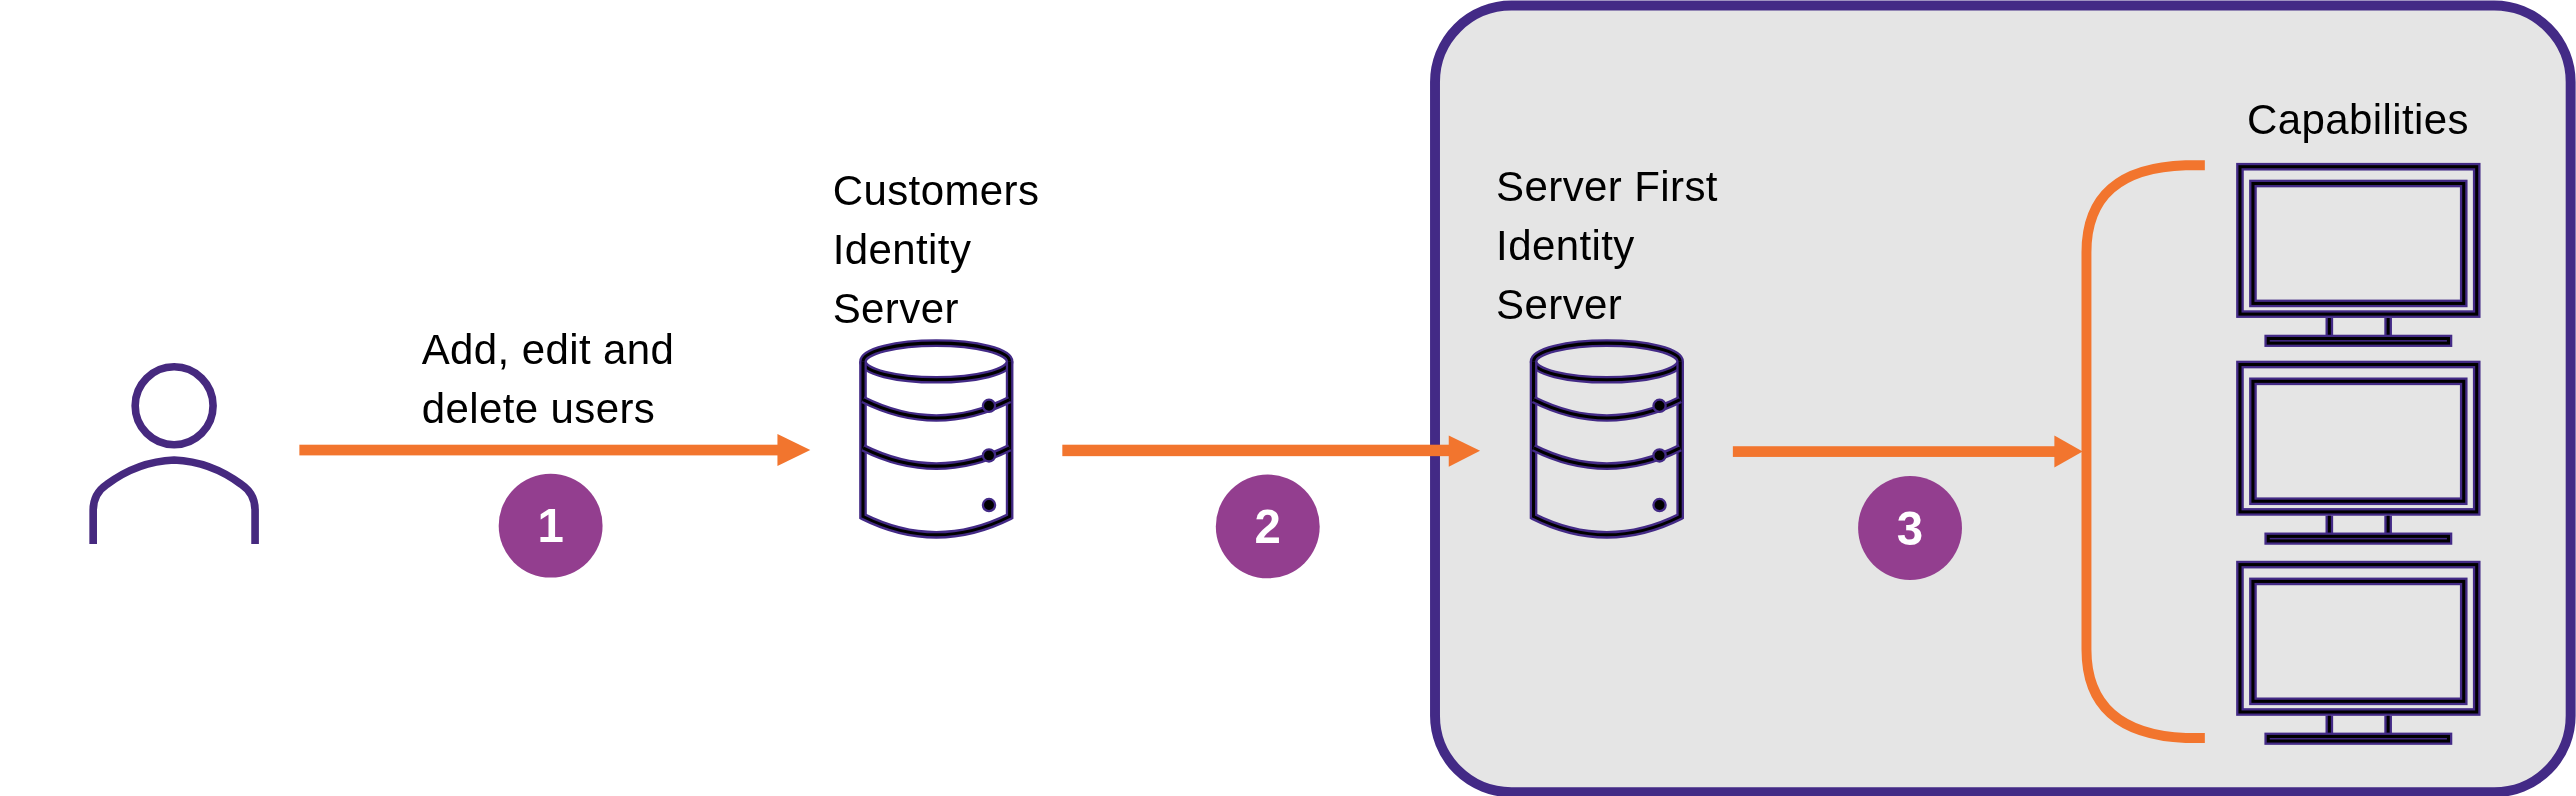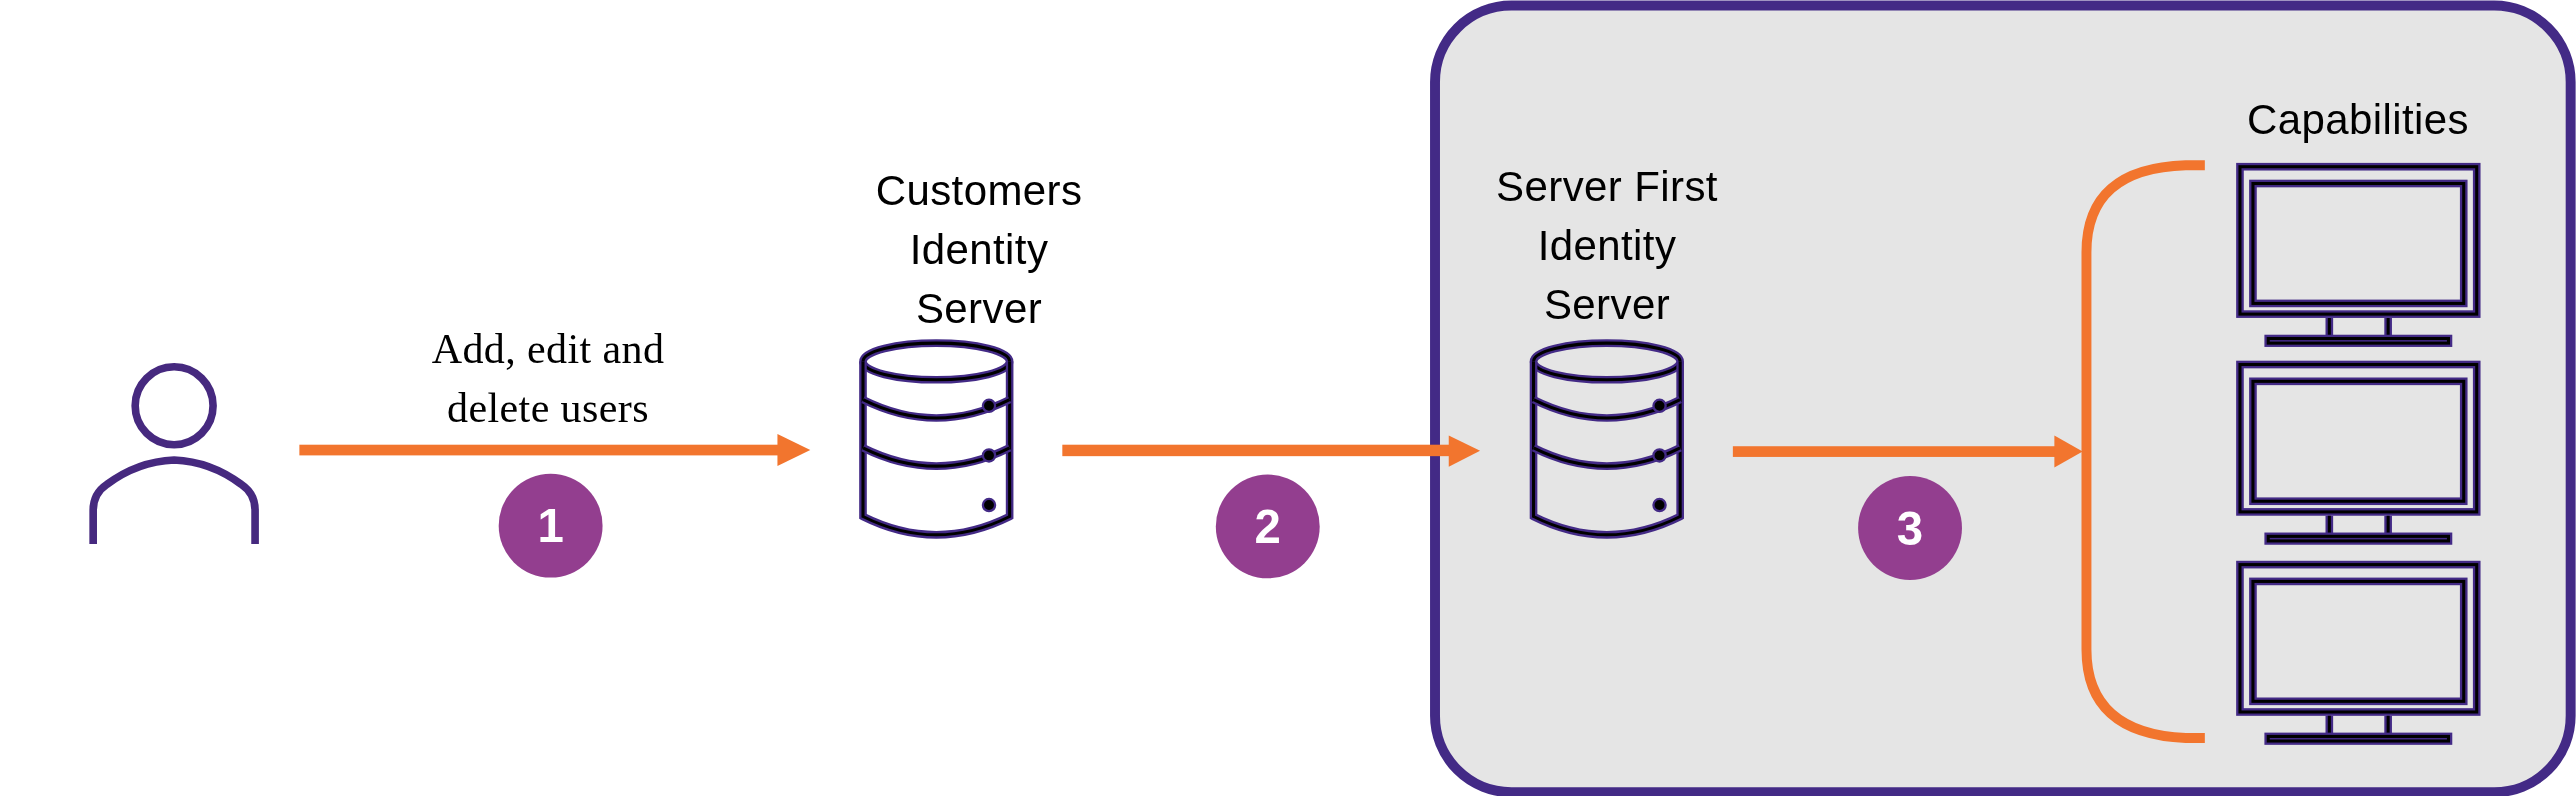--- a/index.html
+++ b/index.html
@@ -8,21 +8,20 @@
     width: 2576px;
     height: 797px;
     overflow: hidden;
     background: #ffffff;
     font-family: "Liberation Sans", "DejaVu Sans", sans-serif;
     color: #000000;
   }
   #diagram-svg { position: absolute; left: 0; top: 0; }
   .label {
     position: absolute;
-    text-align: center;
     font-size: 42px;
     line-height: 59px;
     white-space: nowrap;
     transform: translateX(-50%);
     letter-spacing: 0.4px;
   }
   .label span { display: block; }
   .badge-num {
     font-family: "Liberation Sans", sans-serif;
     font-weight: bold;
@@ -170,26 +169,26 @@
       <circle cx="1660" cy="689" r="68" fill="#933e8f"></circle>
       <text class="badge-num" x="1660" y="711" text-anchor="middle">2</text>
     </g>
     <g>
       <circle cx="2501" cy="691" r="68" fill="#933e8f"></circle>
       <text class="badge-num" x="2501" y="713" text-anchor="middle">3</text>
     </g>
   </svg>
 
 
-  <div class="label" style="left:548px; top:320px;font-family:Liberation Serif, serif;">
+  <div class="label" style="left:548px; top:320px;">
     <span>Add, edit and</span>
     <span>delete users</span>
   </div>
 
-  <div class="label" style="left:936px; top:161px;margin-left:43px;">
+  <div class="label" style="left:936px; top:161px;">
     <span>Customers</span>
     <span>Identity</span>
     <span>Server</span>
   </div>
 
   <div class="label" style="left:1607px; top:157px;">
     <span>Server First</span>
     <span>Identity</span>
     <span>Server</span>
   </div>

